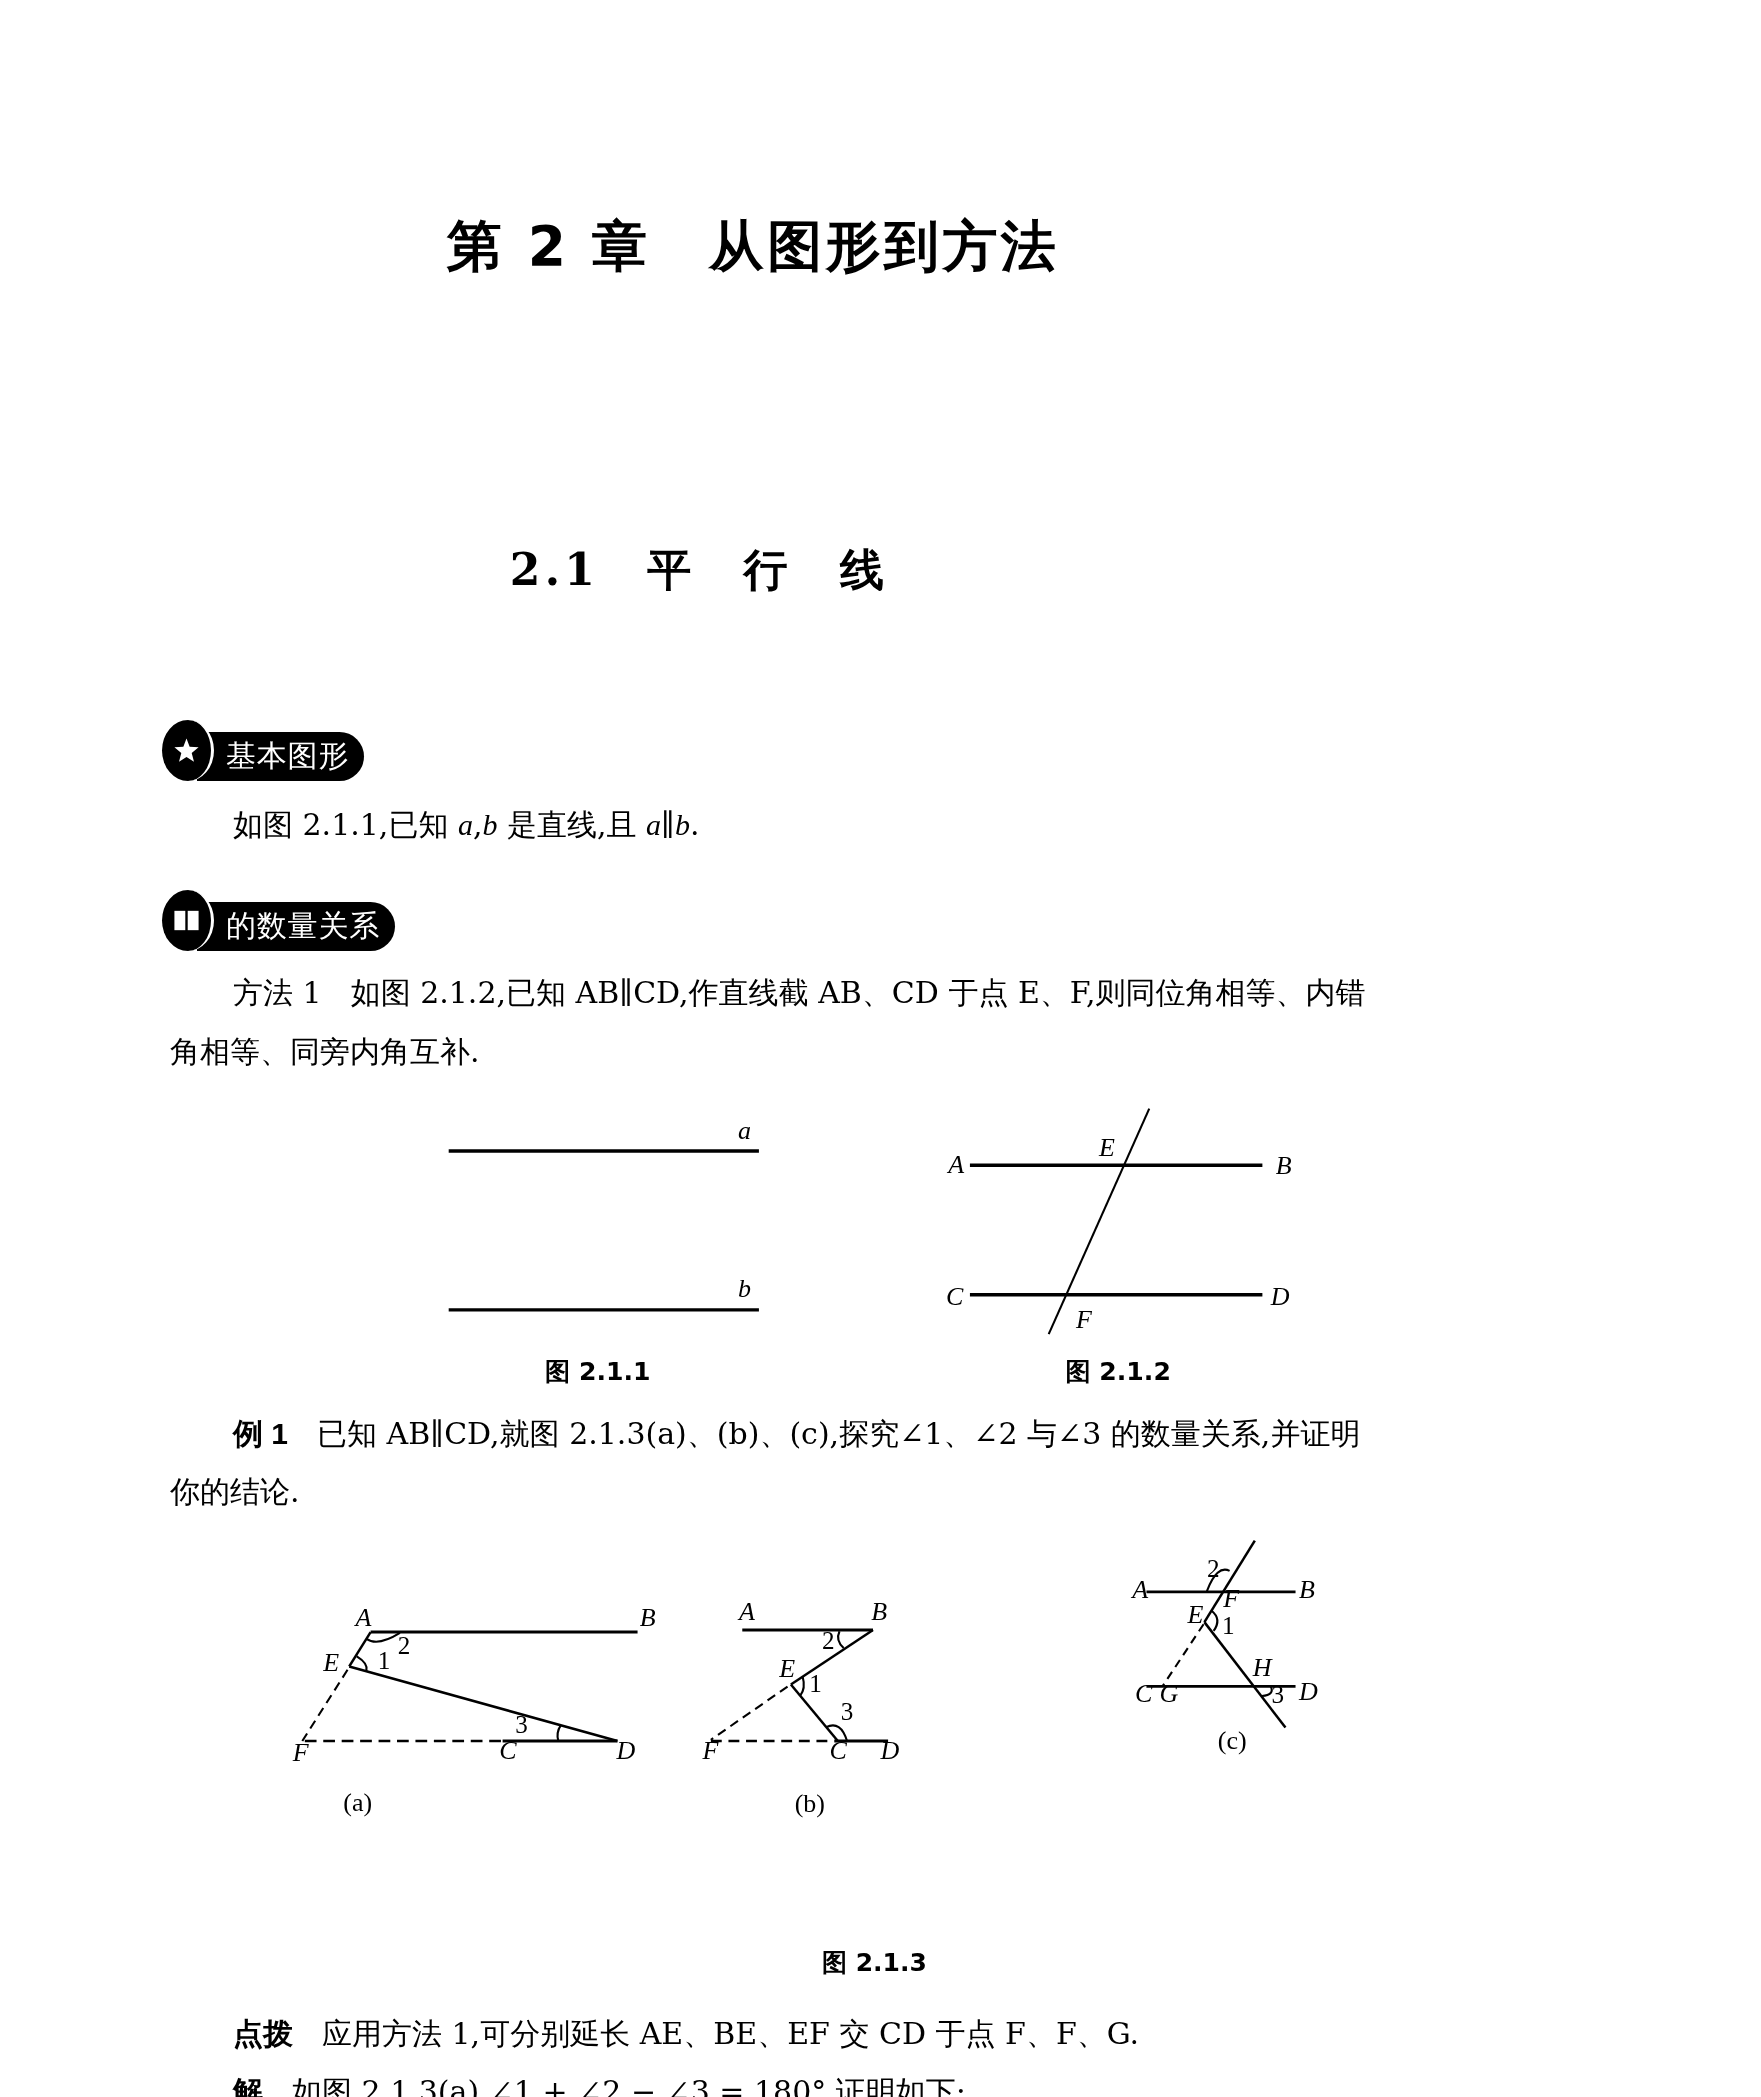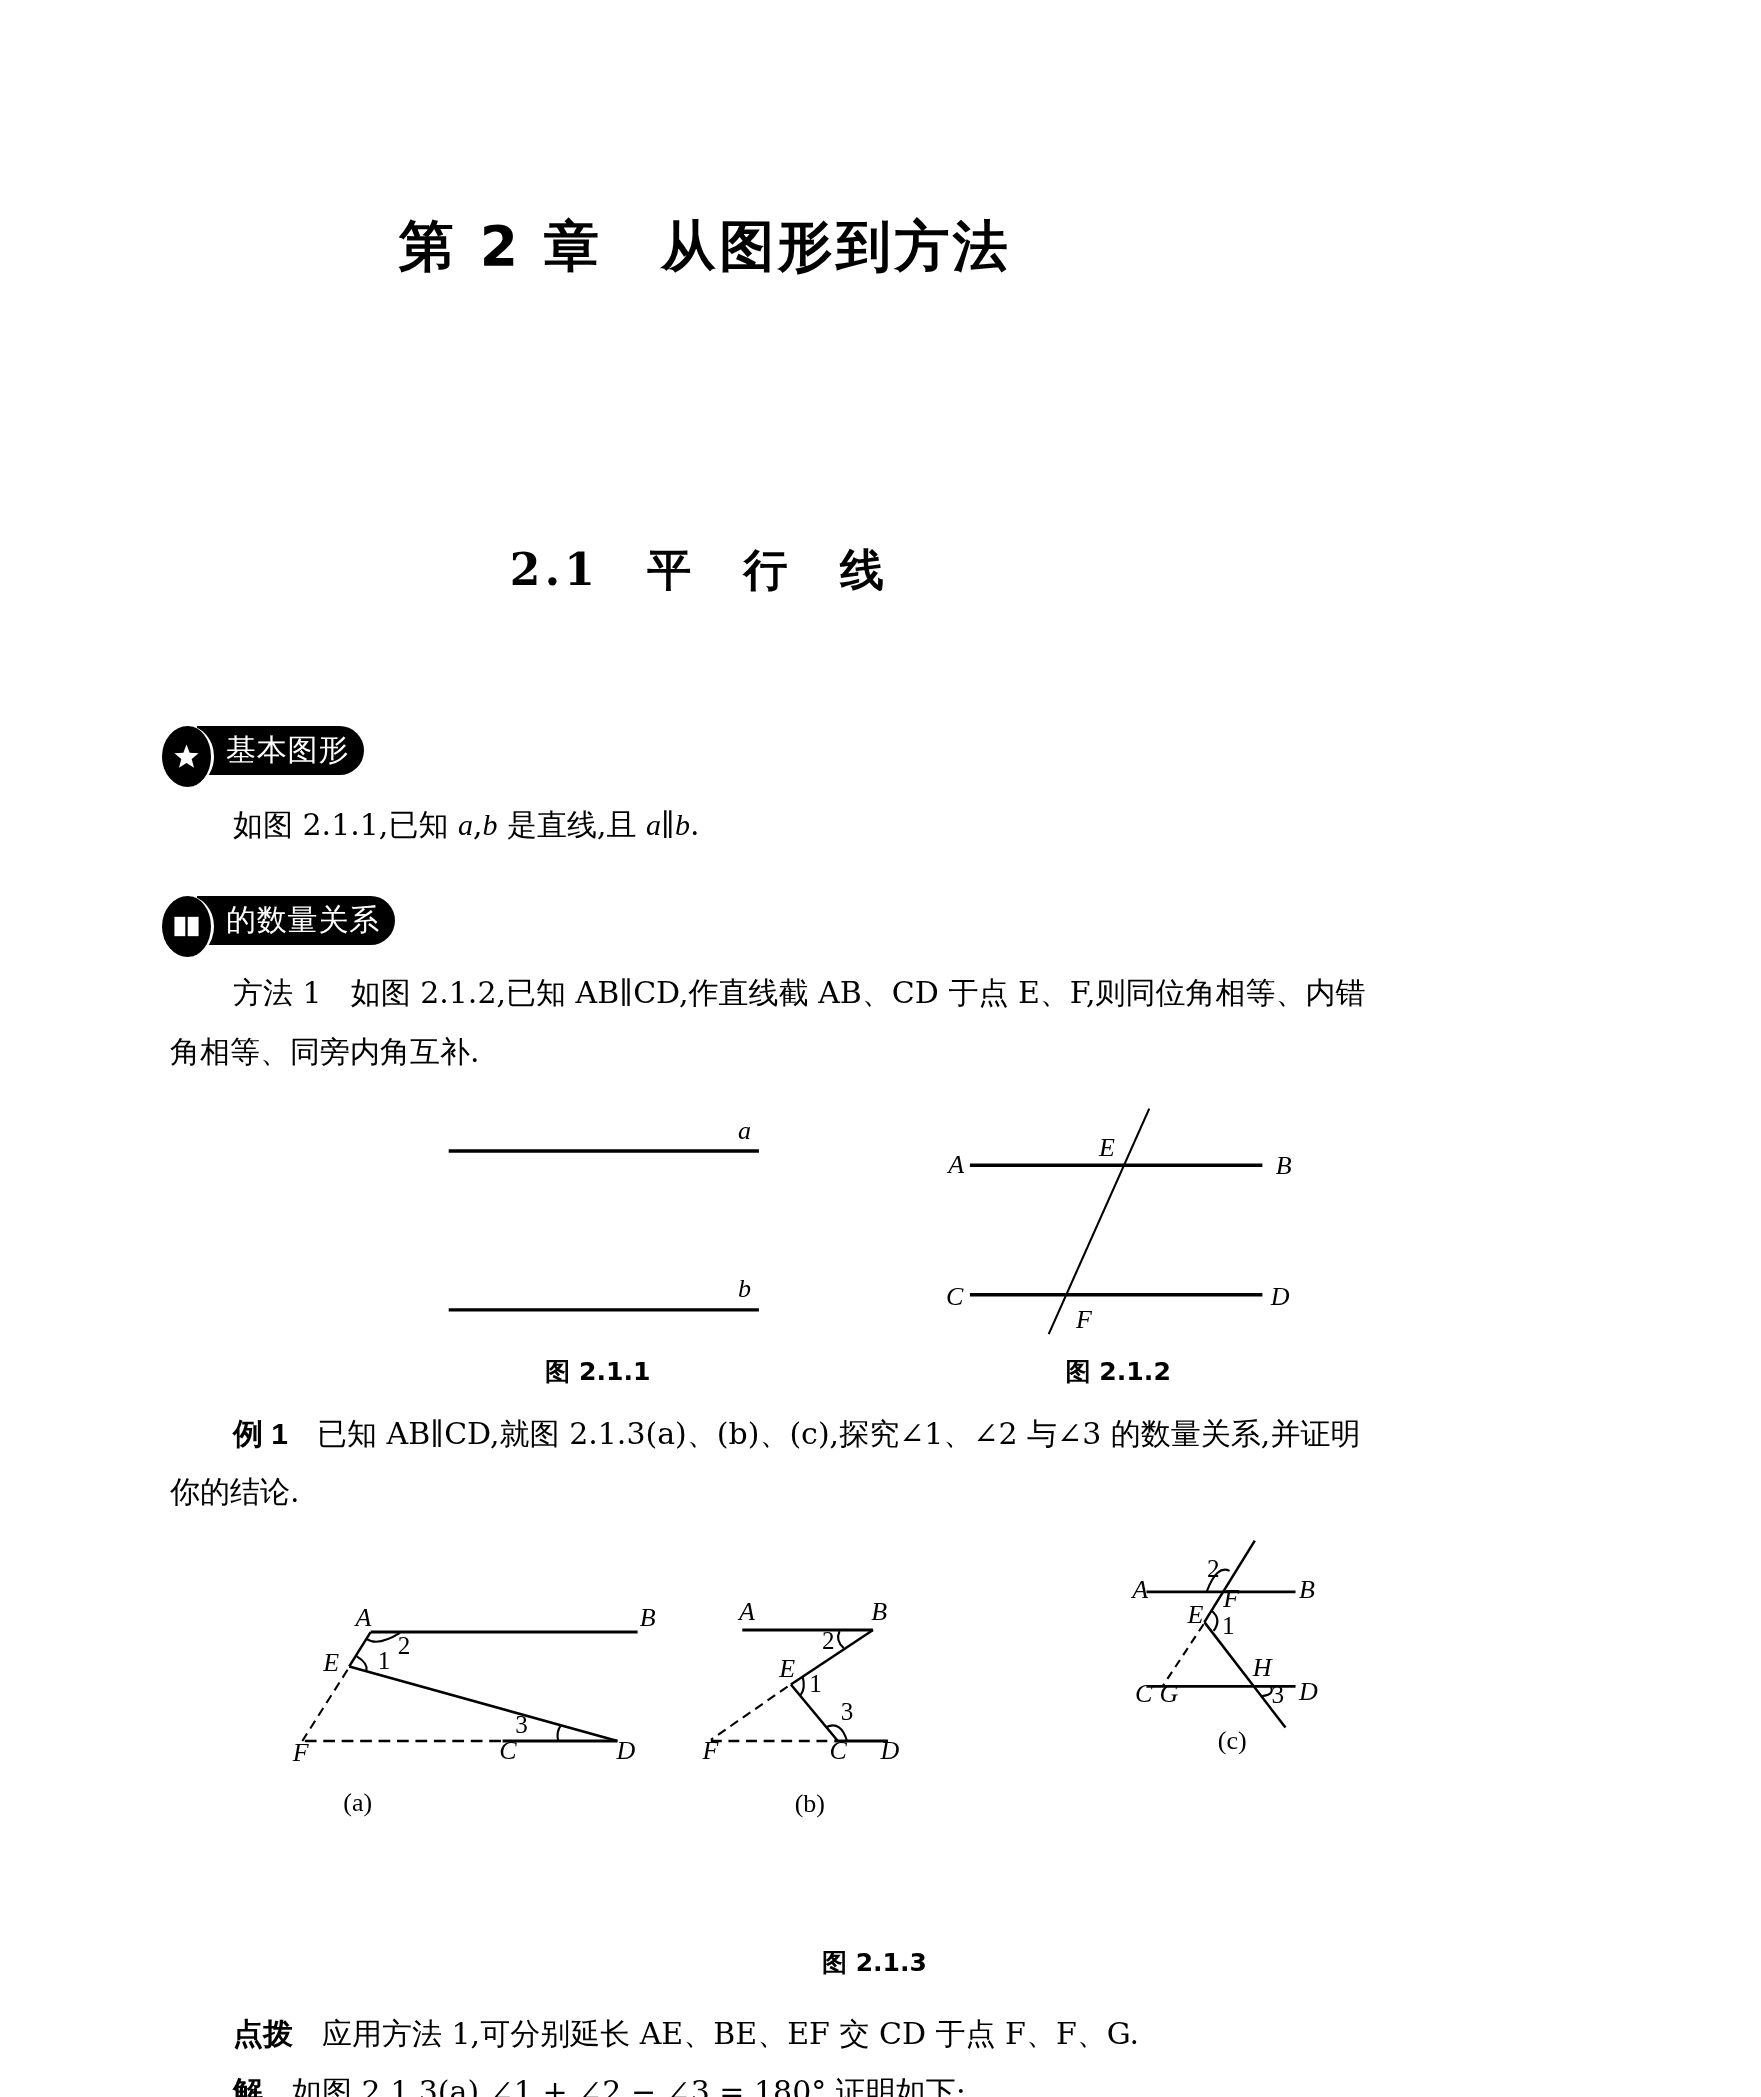--- a/index.html
+++ b/index.html
@@ -1,25 +1,25 @@
 <!DOCTYPE html>
 <html style="font-size:6.7px"><head>
 <meta charset="utf-8">
 <style>
   html, body { margin: 0; padding: 0; background: #fff; }
   body { width: 1762px; height: 2454px; position: relative; overflow: hidden;
          font-family: "DejaVu Serif", "Liberation Serif", serif; color: #000; }
   .abs { position: absolute; }
   .chapter-title { left: 0; width: 1410px; top: 210px; text-align: center;
     font-family: "DejaVu Sans", "Liberation Sans", sans-serif; font-weight: bold;
-    font-size: 55px; letter-spacing: 3.4px; white-space: pre; }
+    font-size: 55px; letter-spacing: 3.4px; white-space: pre; padding-left: 48px; }
   .section-title { left: 0; width: 1398px; top: 541px; text-align: center;
     font-family: "DejaVu Serif", "Liberation Serif", serif; font-weight: bold;
     font-size: 44px; white-space: pre; letter-spacing: 4.2px; }
-  .badge { height: 55px; display: flex; align-items: flex-start; }
+  .badge { height: 55px; display: flex; align-items: flex-end; }
   .badge .circle { width: 52px; height: 61px; border-radius: 50%; background: #000;
     display: flex; align-items: center; justify-content: center; position: relative; z-index: 2;
     border-right: 3.4px solid #fff; box-sizing: border-box; }
   .badge .pill { height: 49px; background: #000; color: #fff; margin-left: -17px;
     border-radius: 0 25px 25px 0; padding: 0 15px 0 29px; display: flex; align-items: center;
     font-family: "DejaVu Sans", "Liberation Sans", sans-serif; font-size: 30px; letter-spacing: 0.8px; }
   .body-text { font-size: 30px; line-height: 39px; white-space: nowrap; }
   .body-text i { font-family: "Liberation Serif", "DejaVu Serif", serif; font-style: italic; }
   .bold-lead { font-family: Liberation Sans, sans-serif; font-weight: bold; }
   .caption { font-family: "DejaVu Sans", "Liberation Sans", sans-serif; font-weight: bold; font-size: 25px; }

